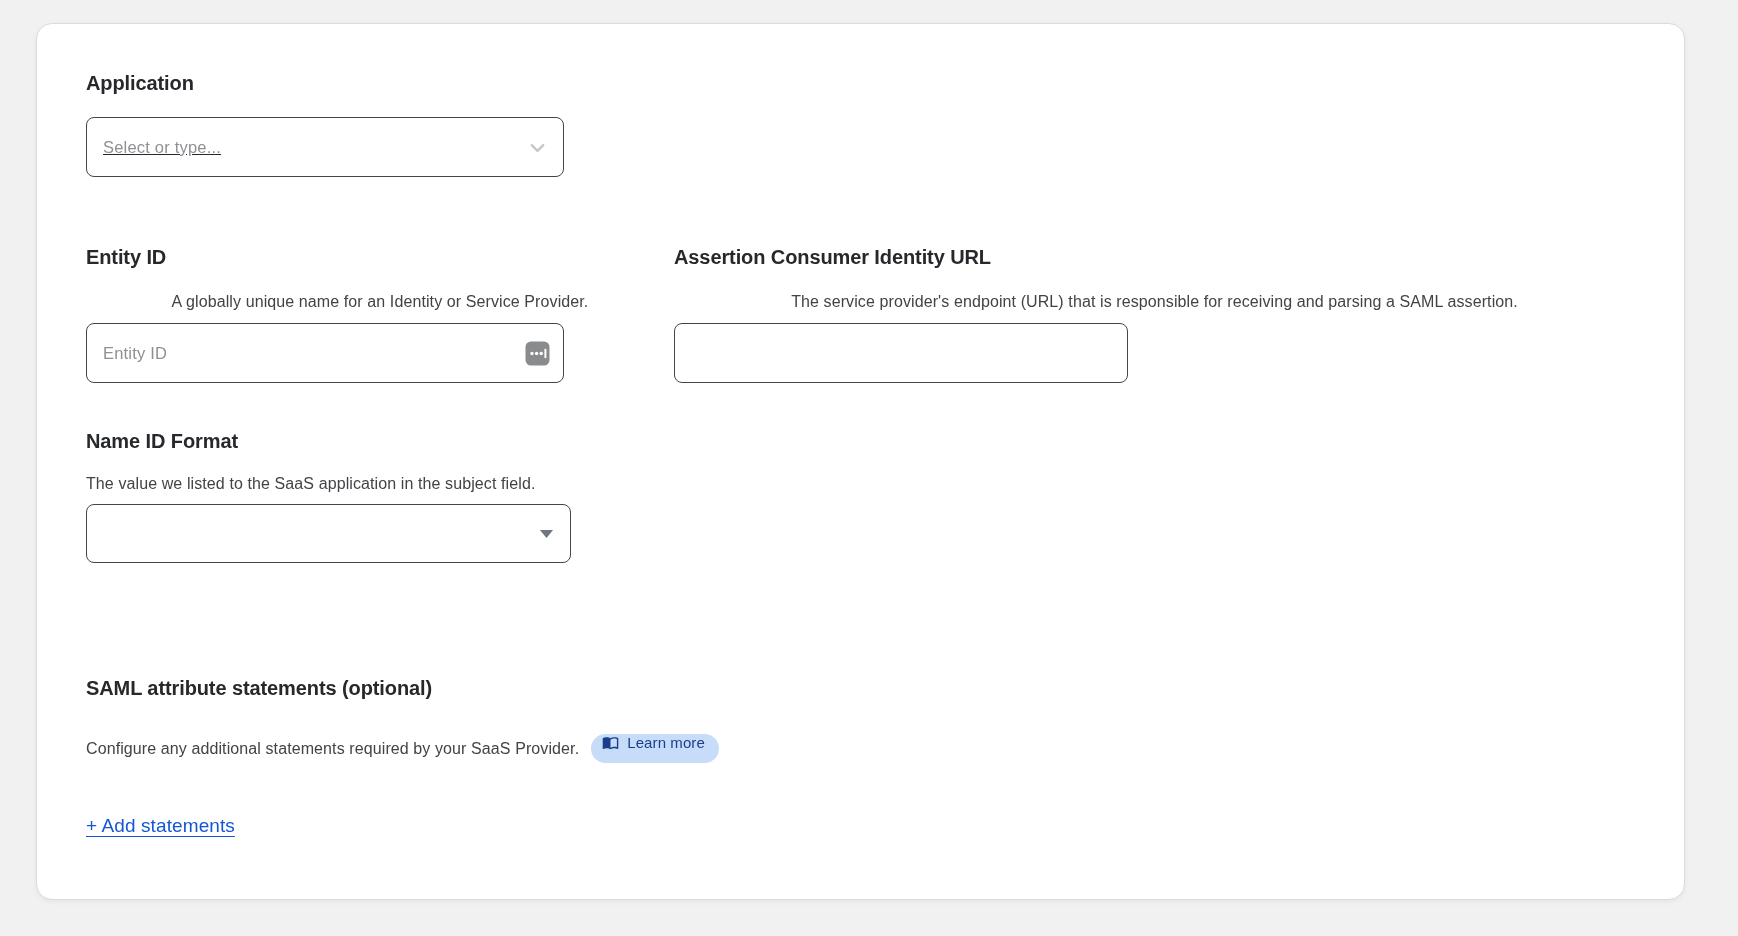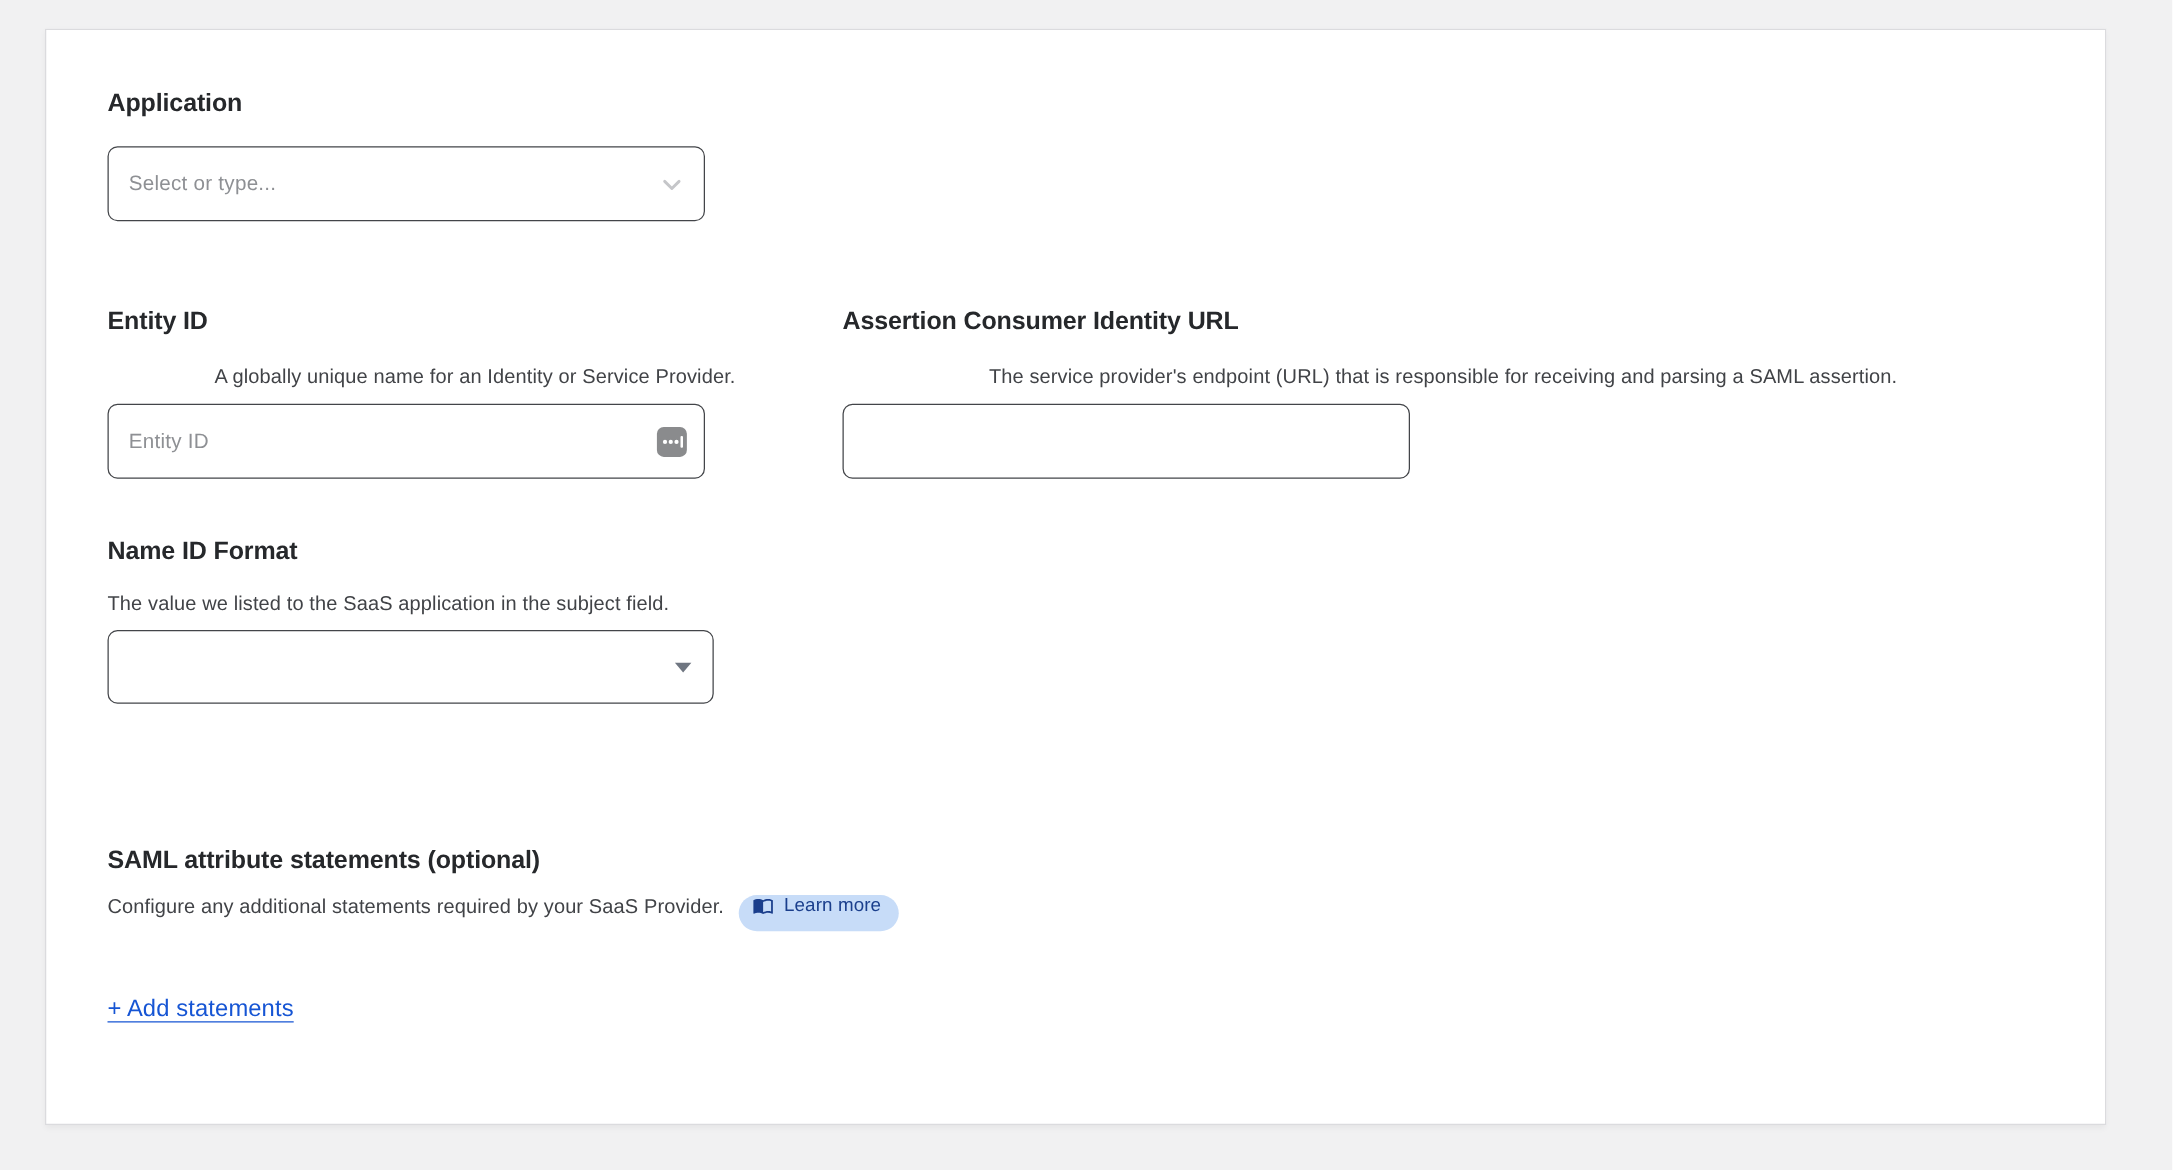--- a/index.html
+++ b/index.html
@@ -11,21 +11,21 @@
   .page {
     width: 1738px; height: 936px;
     background: var(--page-bg, #f1f1f2);
   }
   .card {
     position: absolute;
     left: 36px; top: 23px;
     width: 1649px; height: 877px;
     background: var(--card-bg, #ffffff);
     border: 1px solid var(--card-border, #dbdbde);
-    border-radius: 0;
+    border-radius: 16px;
     box-shadow: 0 2px 5px rgba(0,0,0,0.05);
     padding: 47px 49px 0 49px;
   }
   h2 {
     font-size: 20px;
     font-weight: 700;
     line-height: 25px;
     color: var(--heading, #26282b);
     letter-spacing: -0.1px;
   }
@@ -48,20 +48,21 @@
   }
   .combo-input {
     flex: 1 1 auto;
     border: none; outline: none;
     font-family: inherit;
     font-size: 16.5px;
     letter-spacing: 0.2px;
     color: #26282b;
     background: transparent;
     min-width: 0;
+    text-decoration: underline;
   }
   .combo-input::placeholder,
   .text-input::placeholder { color: var(--placeholder, #8e9094); opacity: 1; }
   .icon { display: inline-flex; align-items: center; justify-content: center; flex: 0 0 auto; }
   
   .row {
     margin-top: 68px;
     display: grid;
     grid-template-columns: 588px 1fr;
   }
@@ -112,22 +113,23 @@
     cursor: pointer;
   }
   .select-value {
     flex: 1 1 auto;
     font-size: 16.5px;
     color: #26282b;
   }
   
   .section-saml { margin-top: 113px; }
   .desc-row {
-    margin-top: 15px;
+    margin-top: 33px;
     display: flex;
+    align-items: center;
     gap: 12px;
   }
   .badge {
     display: inline-flex;
     align-items: center;
     gap: 8px;
     height: 29px;
     padding: 0 14px 12px 11px;
     border-radius: 15px;
     background: var(--badge-bg, #c7dcf8);

